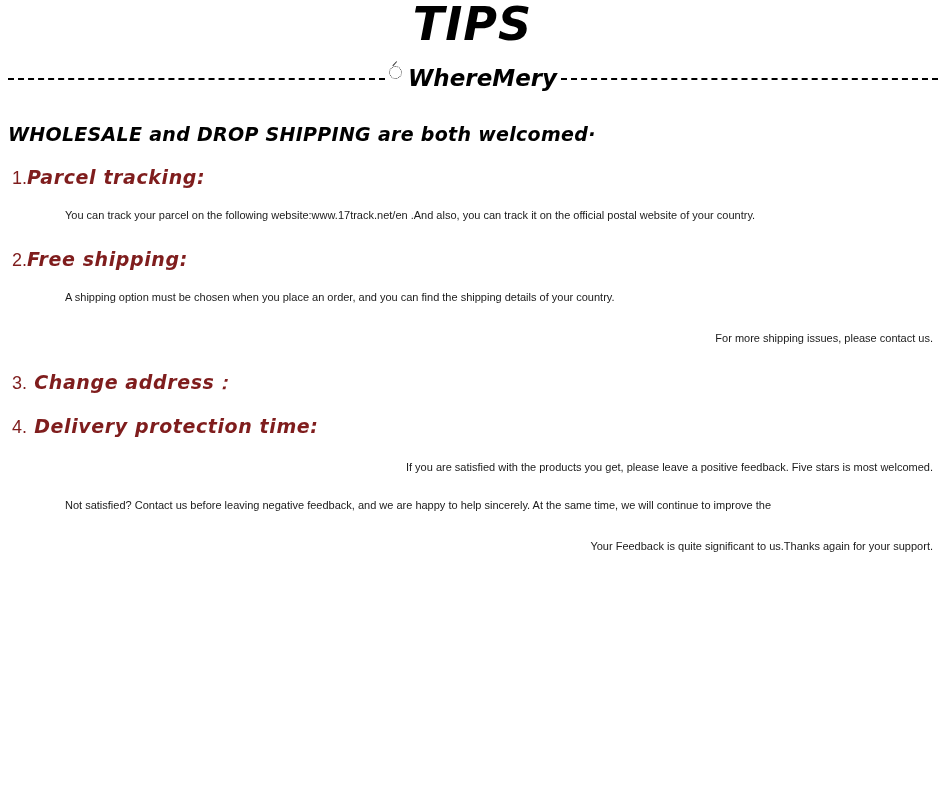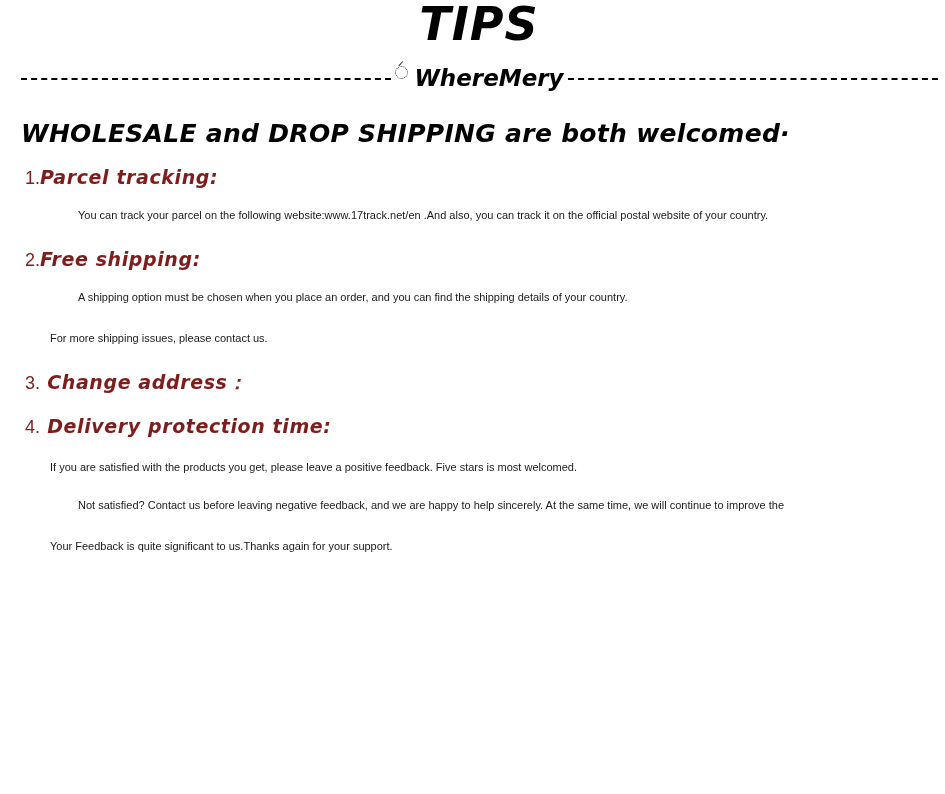--- a/index.html
+++ b/index.html
@@ -14,21 +14,20 @@
     font-family: "Liberation Sans", sans-serif;
     color: #1a1a1a;
     -webkit-font-smoothing: antialiased;
   }
 
   .page {
     position: relative;
     width: 945px;
     height: 560px;
     box-sizing: border-box;
-    padding-left: 13px;
   }
 
   
   .header {
     position: relative;
     height: 100px;
   }
   .title {
     position: absolute;
     left: 0;
@@ -99,21 +98,21 @@
   }
 
   
   .content {
     position: relative;
     padding: 0 8px;
   }
 
   .lead {
     font-family: "DejaVu Sans", sans-serif;
-    font-size: 25px;
+    font-size: 19px;
     font-weight: bold;
     font-style: italic;
     color: #000000;
     margin: 22px 0 0 0;
     line-height: 24px;
     letter-spacing: 0.3px;
   }
 
   .section-heading {
     font-size: 19px;
@@ -140,20 +139,21 @@
     font-size: 11px;
     line-height: 25px;
     color: #1a1a1a;
     margin: 13px 0 0 0;
     text-indent: 57px;
     max-width: 925px;
   }
   .para.indent-small {
     text-indent: 29px;
     margin-top: 16px;
+    text-align: right;
   }
   .para.tight {
     margin-top: 14px;
   }
   .para.no-indent {
     text-indent: 0;
   }
 </style>
 </head>
 <body>

